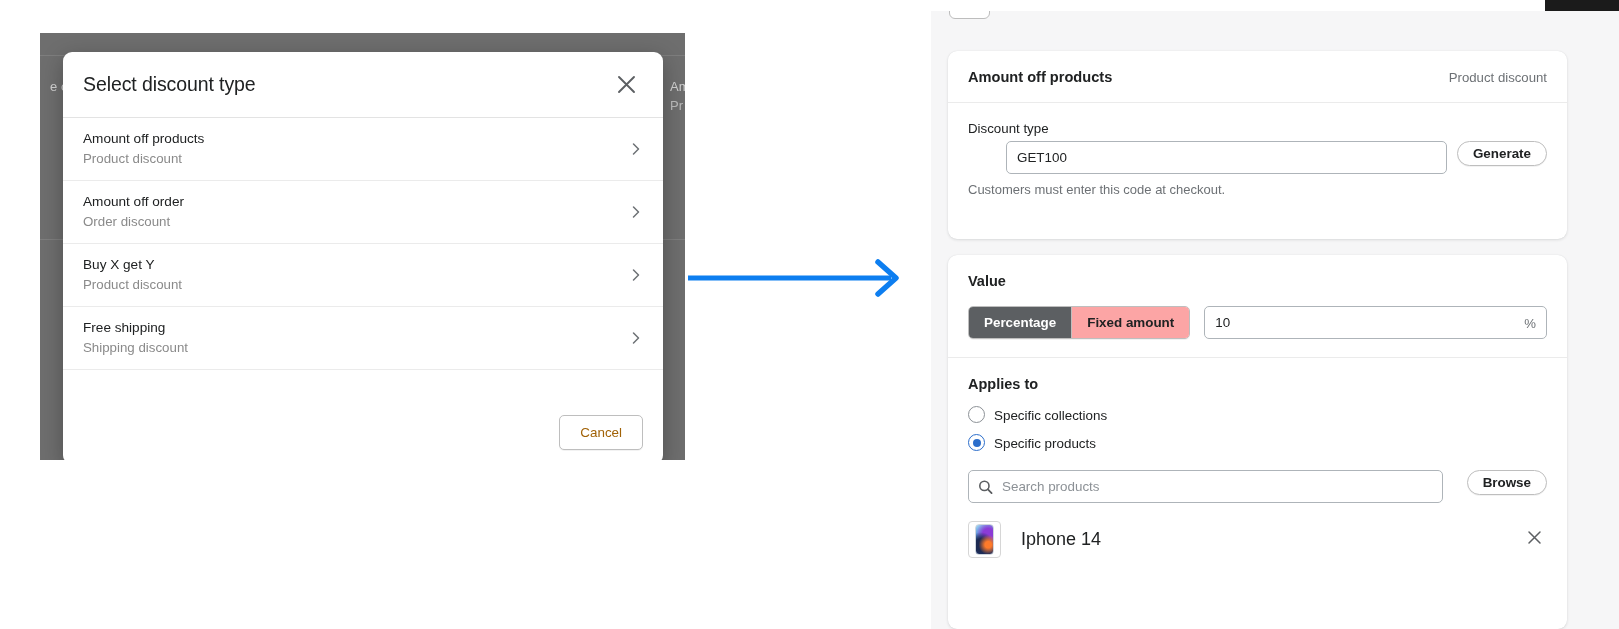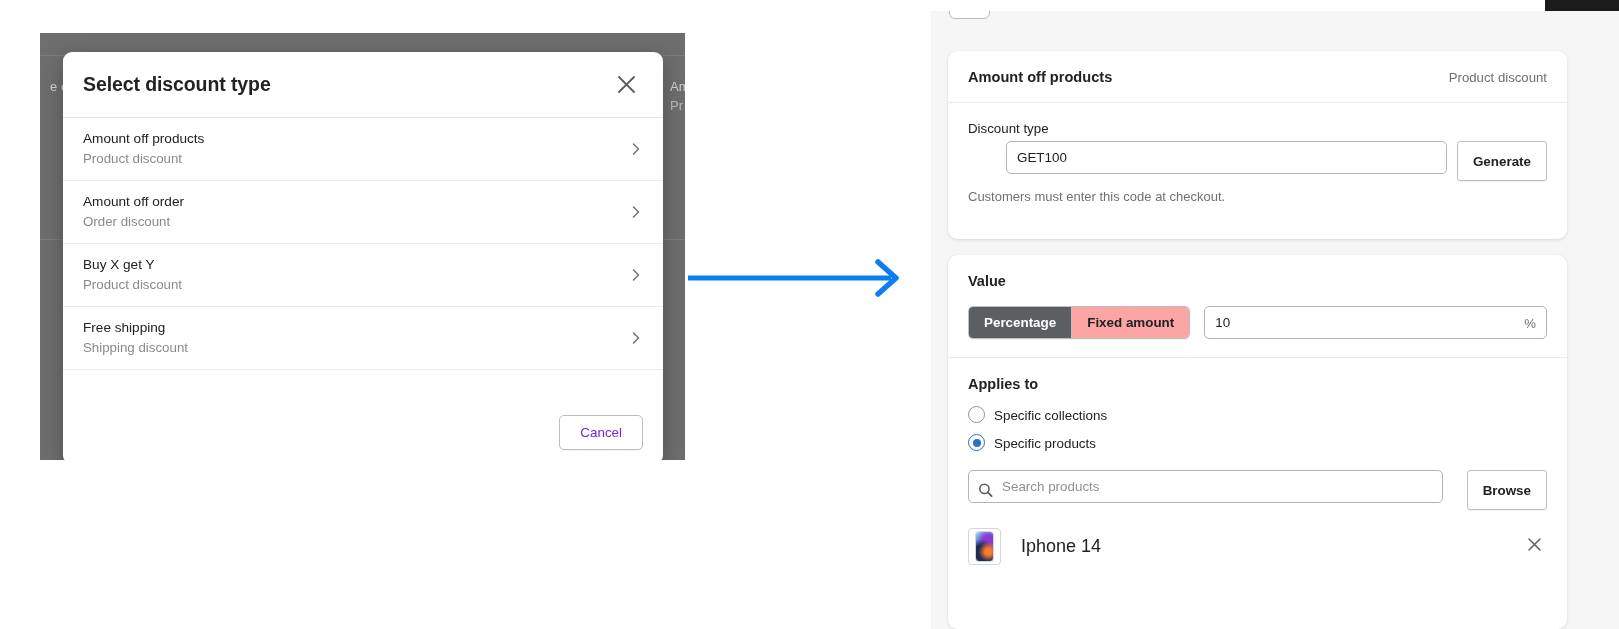--- a/index.html
+++ b/index.html
@@ -51,21 +51,21 @@
     overflow: hidden;
     display: flex; flex-direction: column;
   }
   .modal-head {
     height: 66px; flex: 0 0 66px;
     display: flex; align-items: center; justify-content: space-between;
     padding: 0 20px 0 20px;
     border-bottom: 1px solid #e3e3e3;
   }
   .modal-title {
-    font-size: 19.5px; color: #202223; font-weight: 700; letter-spacing: -0.1px;
+    font-size: 19.5px; color: #202223; font-weight: 400; letter-spacing: -0.1px;
   }
   .modal-close {
     width: 34px; height: 34px;
     display: flex; align-items: center; justify-content: center;
     cursor: pointer; border-radius: 5px;
   }
   .modal-close svg { display: block; }
 
   .opt-list { flex: 1 1 auto; }
   .opt-row {
@@ -85,21 +85,21 @@
     height: 63px; flex: 0 0 63px;
     display: flex; align-items: center; justify-content: flex-end;
     padding: 0 20px;
   }
   .btn {
     background: #fff;
     border: 1px solid #bebebe;
     border-radius: 5px;
     font-family: "Liberation Sans", sans-serif;
     font-size: 13.4px;
-    color: #6d28d9;
+    color: #a16207;
     padding: 8px 17px;
     cursor: pointer;
     box-shadow: 0 1px 0 rgba(0,0,0,.05);
   }
   .btn-cancel { padding: 9px 20px; }
 
   
   .arrow { position: absolute; left: 686px; top: 252px; }
 
   
@@ -147,24 +147,24 @@
     font-family: "Liberation Sans", sans-serif;
     font-size: 13.4px;
     color: #202223;
     padding: 0 10px;
     outline: none;
     min-width: 0;
   }
   .txtinput::placeholder { color: #8c9196; }
   .btn-sm {
     flex: 0 0 auto;
-    height: 40px;
+    height: 25px;
     background: #fff;
     border: 1px solid #bebebe;
-    border-radius: 3px;
+    border-radius: 13px;
     font-family: "Liberation Sans", sans-serif;
     font-size: 13.4px;
     font-weight: 600;
     color: #202223;
     padding: 0 15px;
     cursor: pointer;
     box-shadow: 0 1px 0 rgba(0,0,0,.05);
   }
   .help-text { font-size: 13px; color: #6d7175; margin-top: 8px; }
 

